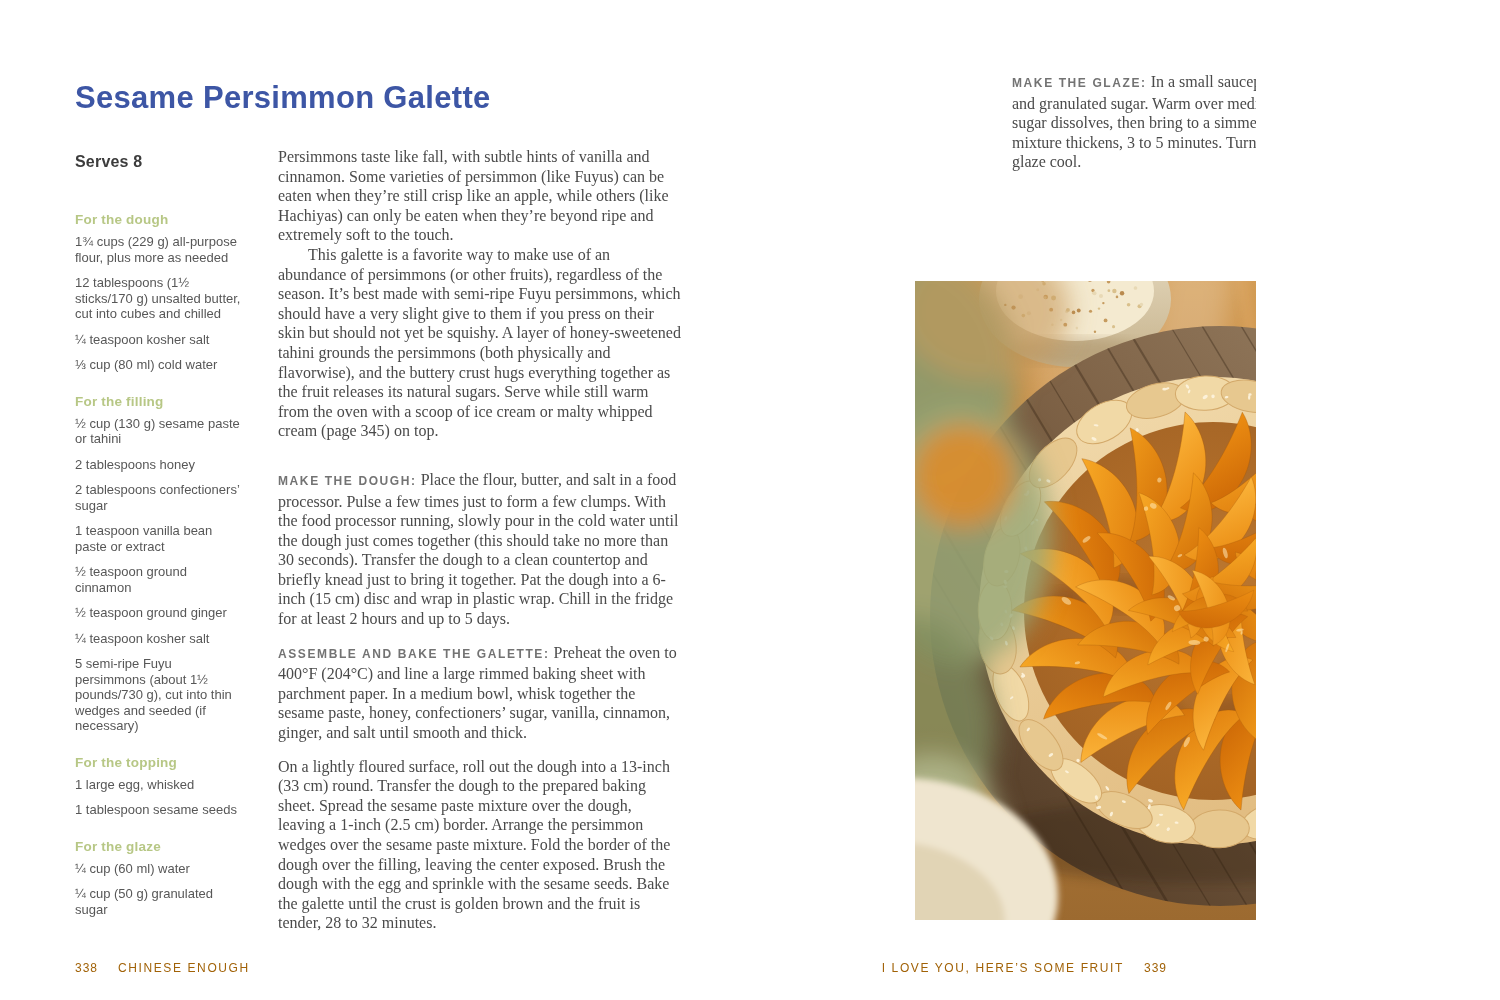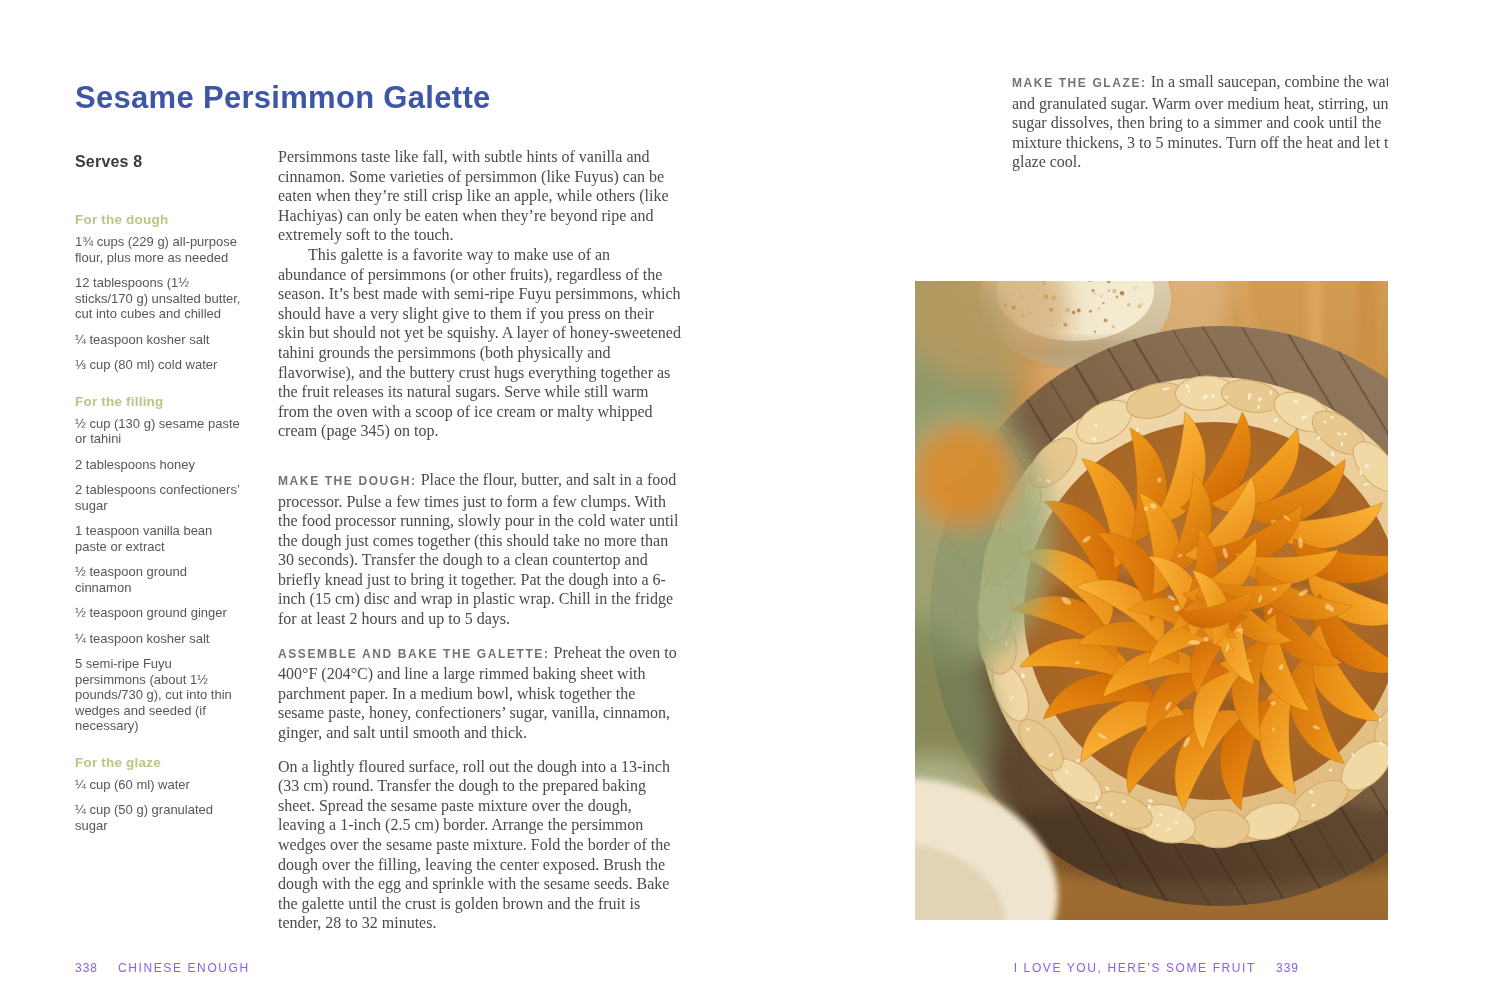--- a/index.html
+++ b/index.html
@@ -1,16 +1,16 @@
 <!DOCTYPE html>
 <html><head>
 <meta charset="utf-8">
 <style>
   html,body{margin:0;padding:0;background:#ffffff;}
-  .spread{position:relative;width:1388px;height:1000px;background:#ffffff;overflow:hidden;
+  .spread{position:relative;width:1256px;height:1000px;background:#ffffff;overflow:hidden;
           font-family:"Liberation Sans",sans-serif;}
   
   .recipe-title{position:absolute;left:75px;top:80px;margin:0;
     font-size:31px;font-weight:700;letter-spacing:.3px;color:#3d56a5;
     font-family:"Liberation Sans",sans-serif;}
   .serves{position:absolute;left:75px;top:153px;font-size:16px;font-weight:700;
     color:#3c3c3c;letter-spacing:.2px;}
   .ingredients{position:absolute;left:75px;top:212px;width:166px;}
   .ing-section{margin:0 0 21px 0;}
   .ing-heading{margin:0 0 7px 0;font-size:13.5px;font-weight:700;color:#b7c785;letter-spacing:.2px;}
@@ -25,21 +25,21 @@
     letter-spacing:1.6px;color:#737373;}
   
   .body-col-right{position:absolute;left:1012px;top:72px;width:417px;
     font-family:"Liberation Serif",serif;font-size:16px;line-height:19.6px;color:#4a4a4a;}
   .body-col-right p{margin:0;}
   .body-col-right .step2{margin-top:15px;}
   .photo-frame{position:absolute;left:915px;top:281px;width:512px;height:639px;margin:0;
     overflow:hidden;}
   .photo-frame svg{display:block;}
   
-  .footer{position:absolute;top:961px;font-size:12px;letter-spacing:1.6px;color:#8b5cf6;}
+  .footer{position:absolute;top:961px;font-size:12px;letter-spacing:1.6px;color:#a16207;}
   .footer-left{left:75px;}
   .footer-right{right:89px;text-align:right;}
   .footer .pgnum{letter-spacing:1px;}
   .footer-left .pgnum{margin-right:20px;}
   .footer-right .pgnum{margin-left:20px;}
 </style>
 </head>
 <body>
 
 <div class="spread">
@@ -58,20 +58,25 @@
     <section class="ing-section">
       <h3 class="ing-heading">For the filling</h3>
       <p class="ing-item">½ cup (130 g) sesame paste or tahini</p>
       <p class="ing-item">2 tablespoons honey</p>
       <p class="ing-item">2 tablespoons confectioners’ sugar</p>
       <p class="ing-item">1 teaspoon vanilla bean paste or extract</p>
       <p class="ing-item">½ teaspoon ground cinnamon</p>
       <p class="ing-item">½ teaspoon ground ginger</p>
       <p class="ing-item">¼ teaspoon kosher salt</p>
       <p class="ing-item">5 semi-ripe Fuyu persimmons (about 1½ pounds/730 g), cut into thin wedges and seeded (if necessary)</p>
+    </section>
+    <section class="ing-section">
+      <h3 class="ing-heading">For the topping</h3>
+      <p class="ing-item">1 large egg, whisked</p>
+      <p class="ing-item">1 tablespoon sesame seeds</p>
     </section>
     <section class="ing-section">
       <h3 class="ing-heading">For the glaze</h3>
       <p class="ing-item">¼ cup (60 ml) water</p>
       <p class="ing-item">¼ cup (50 g) granulated sugar</p>
     </section>
   </aside>
 
   <div class="body-col">
     <p class="intro1">Persimmons taste like fall, with subtle hints of vanilla and cinnamon. Some varieties of persimmon (like Fuyus) can be eaten when they’re still crisp like an apple, while others (like Hachiyas) can only be eaten when they’re beyond ripe and extremely soft to the touch.</p>

